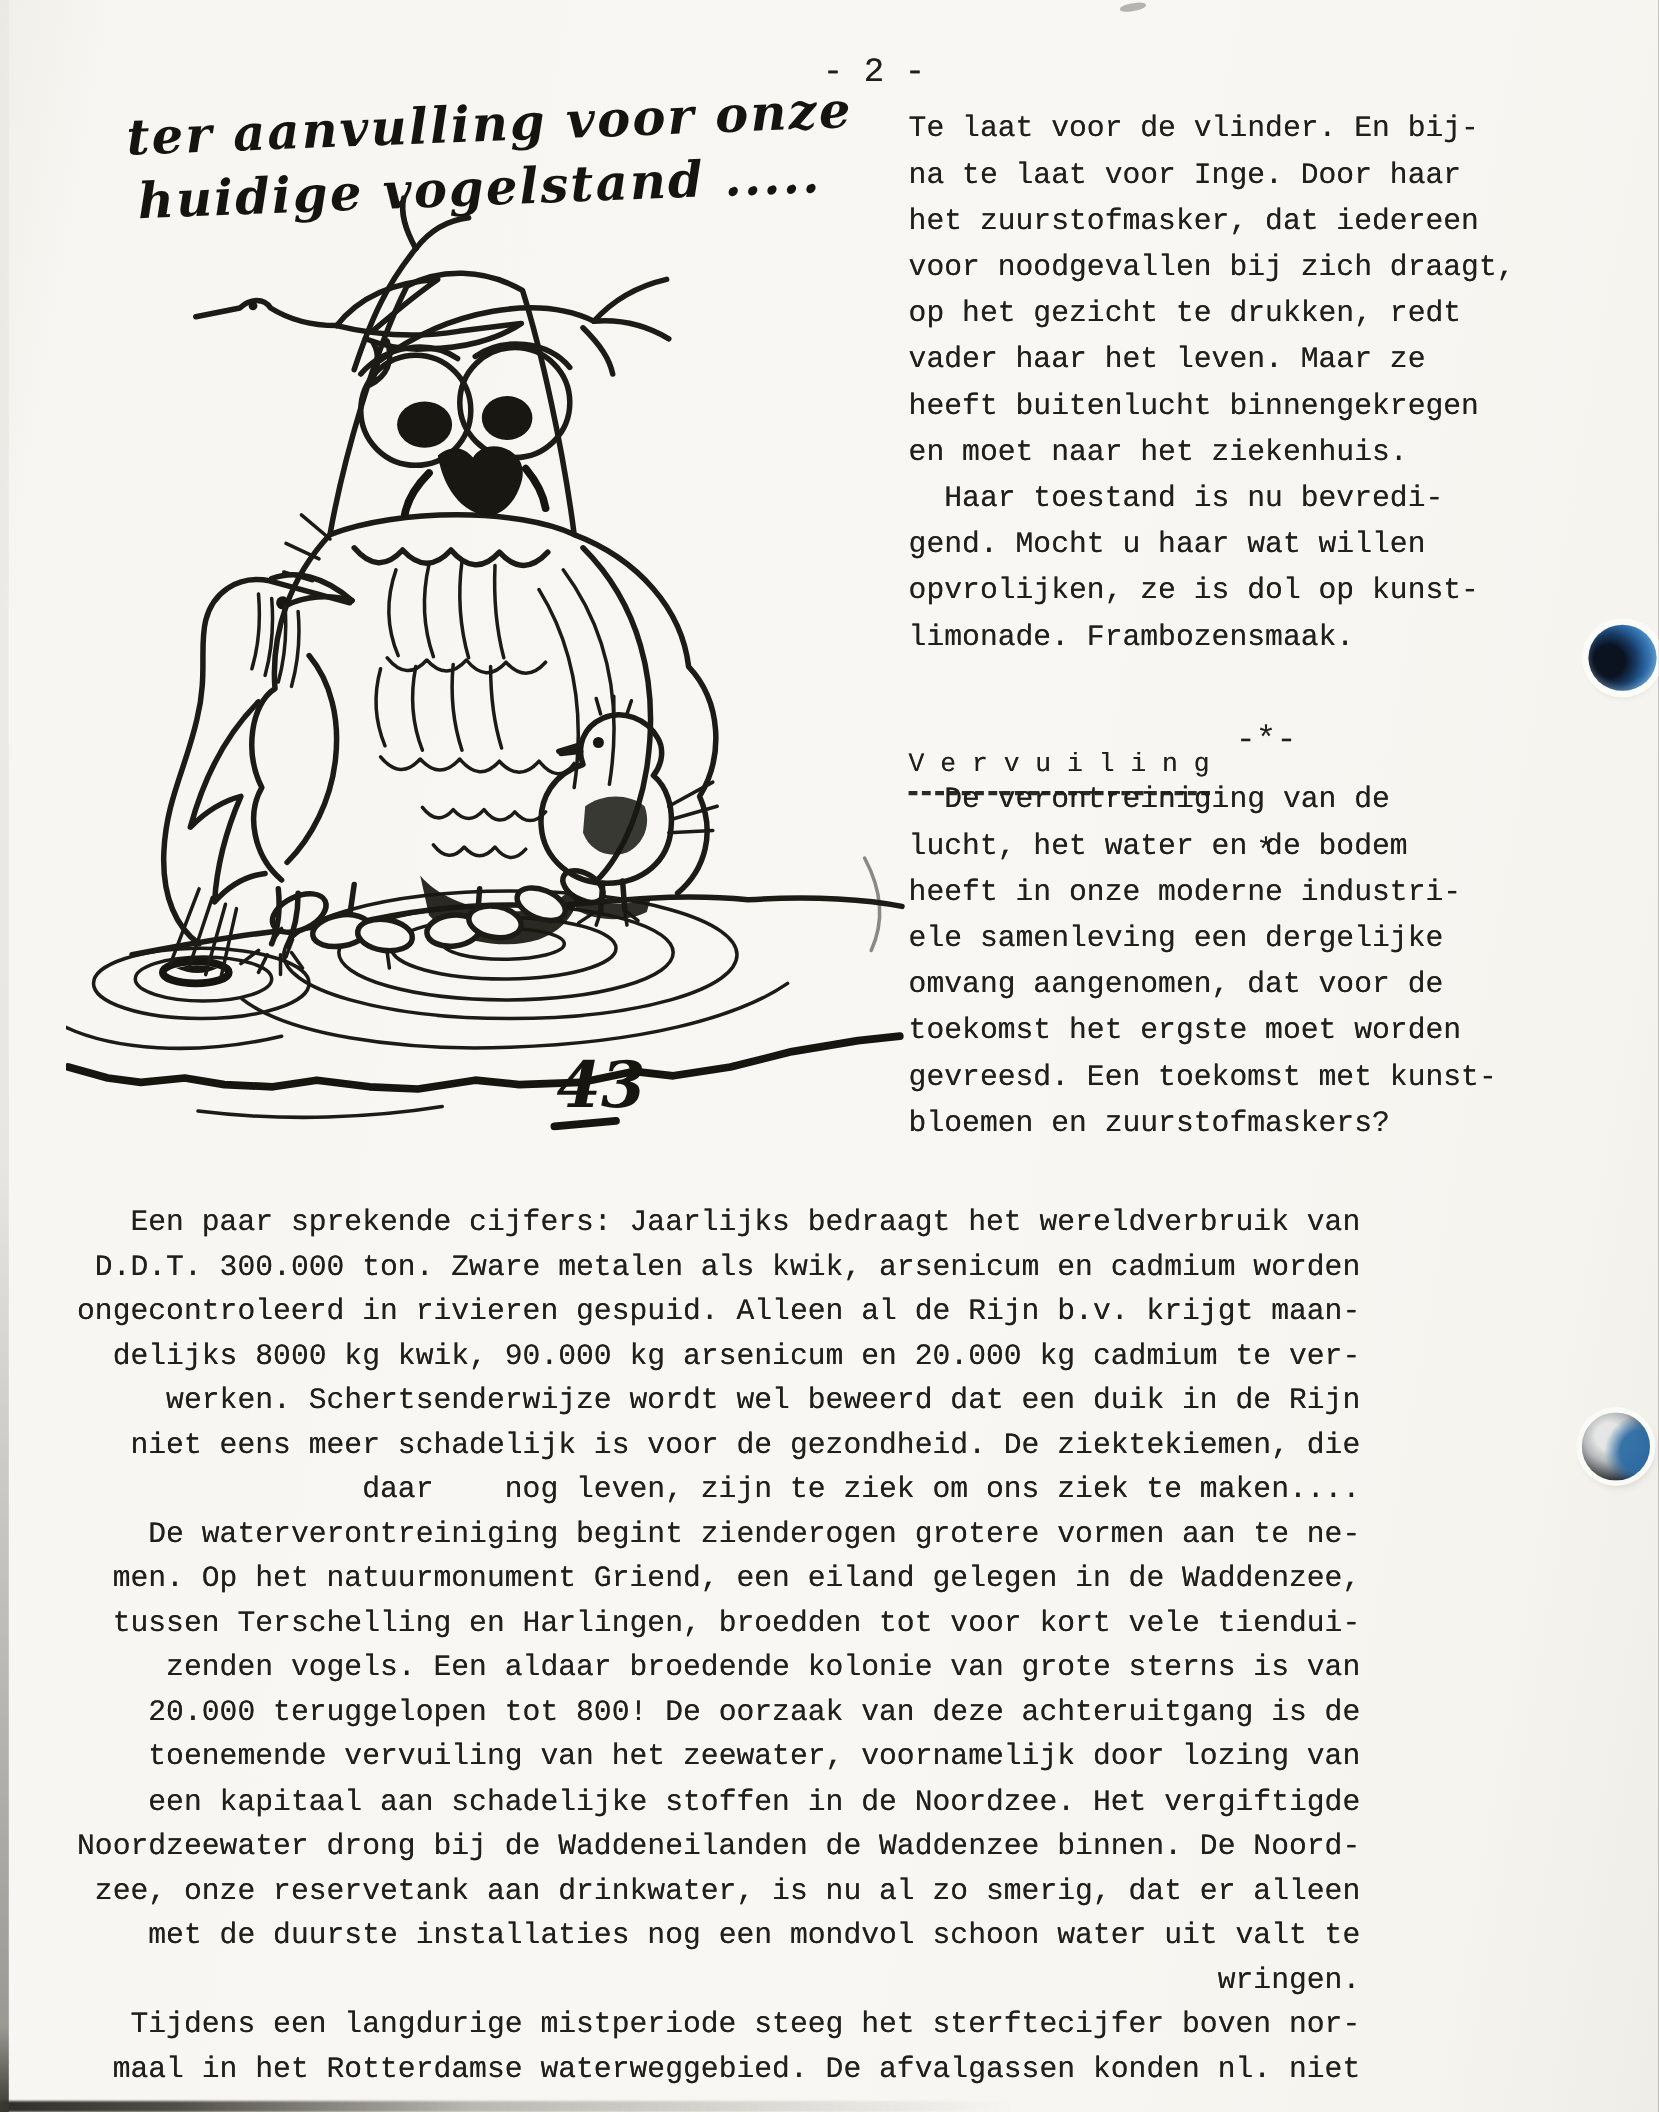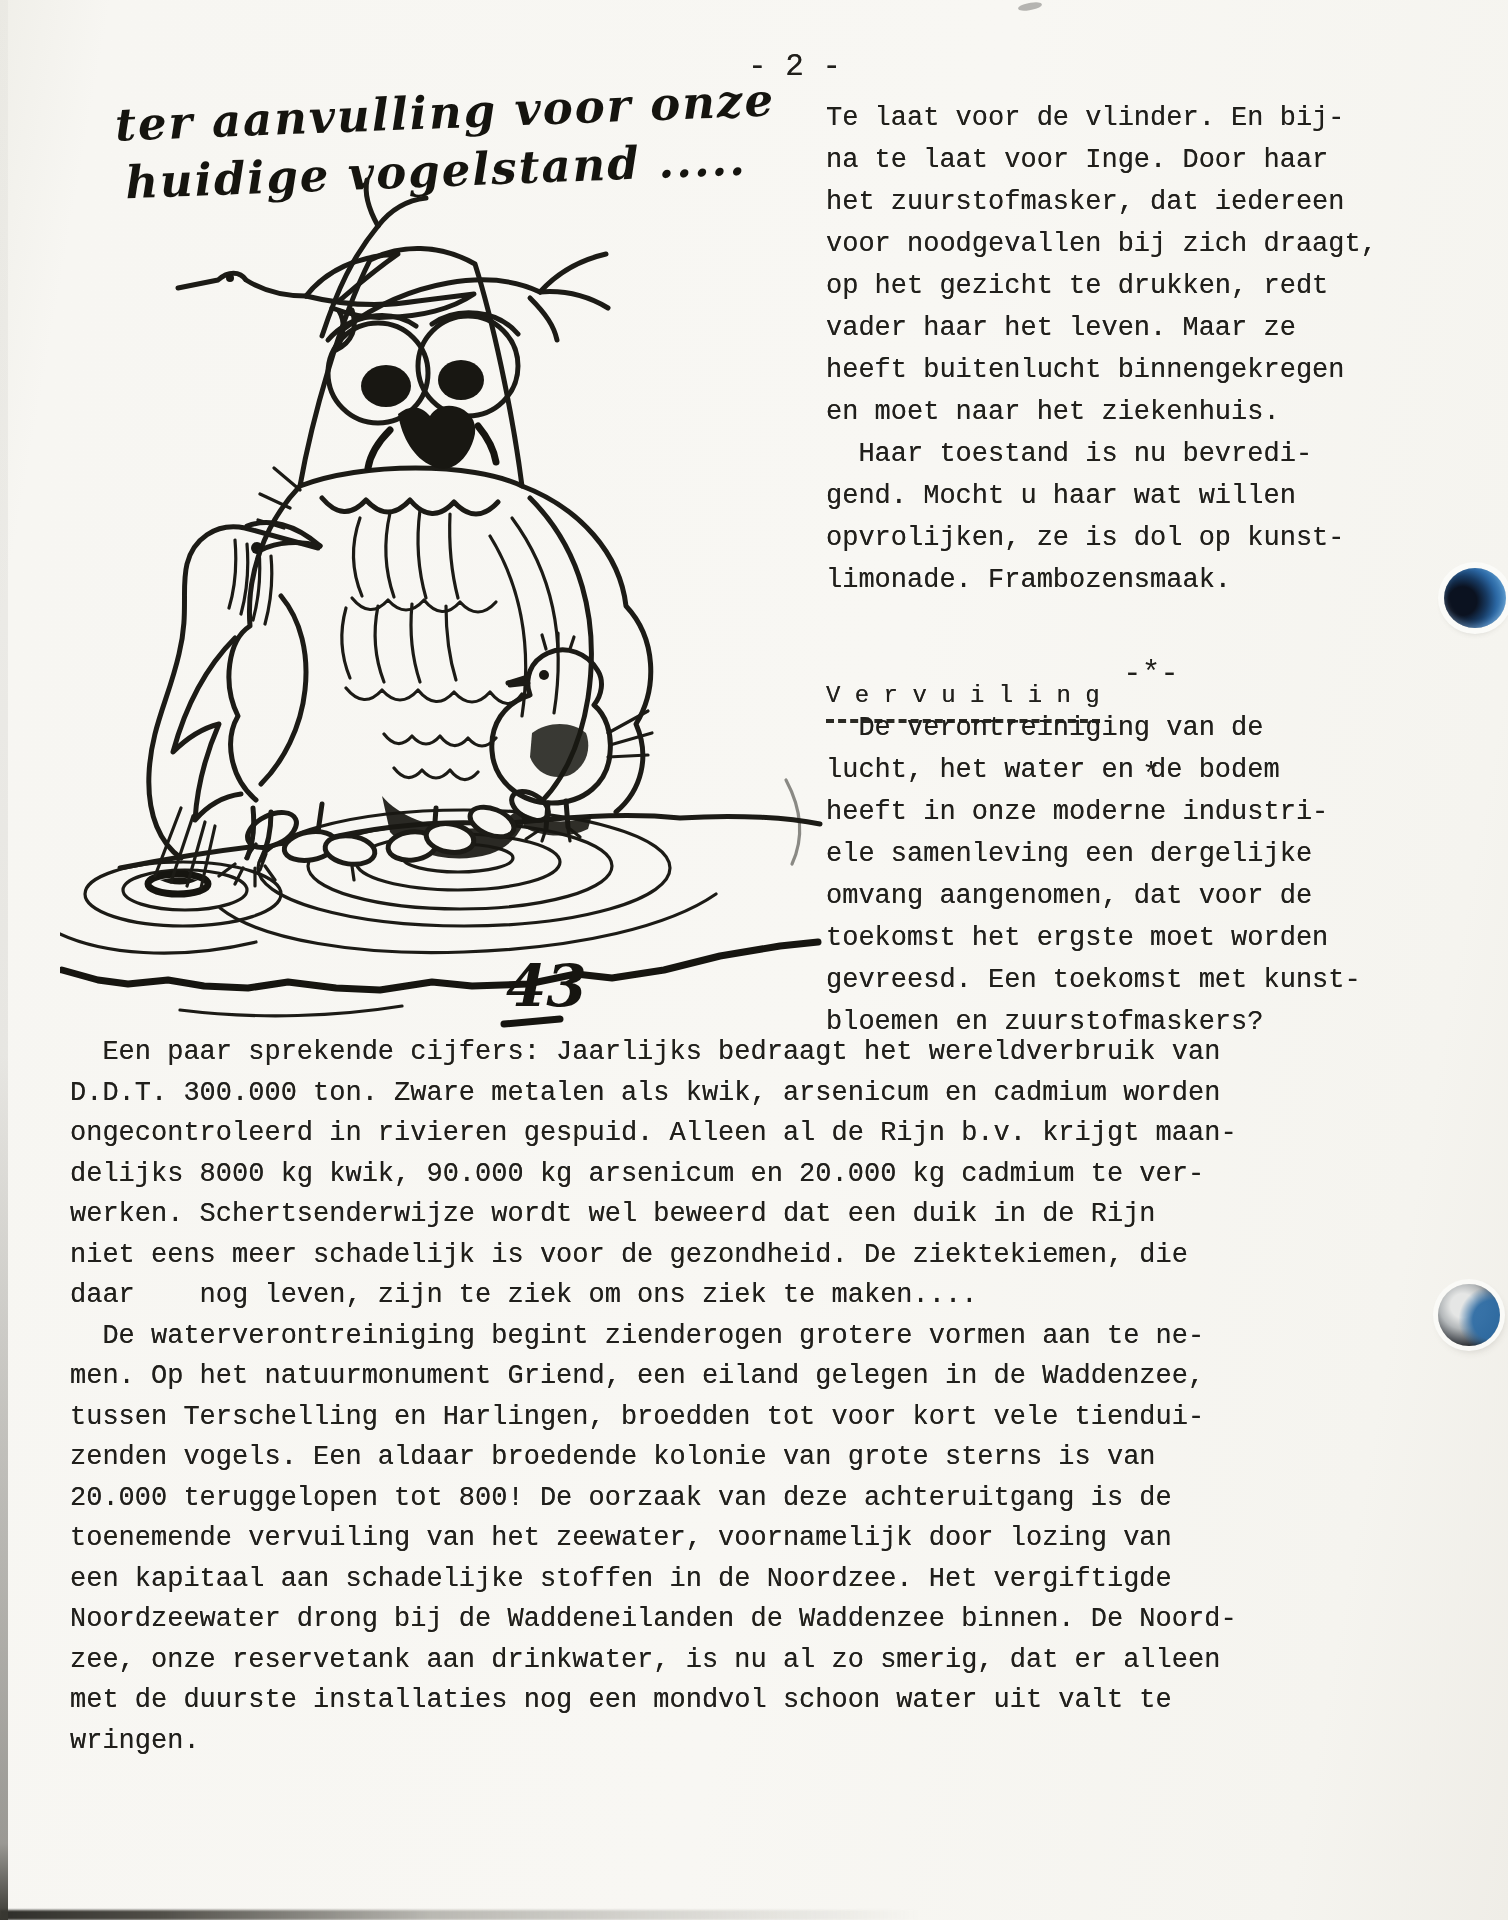--- a/index.html
+++ b/index.html
@@ -22,21 +22,21 @@
   .ink-bold{fill:none;stroke:#161510;stroke-width:7;stroke-linecap:round;stroke-linejoin:round;}
   .ink-fill{fill:#181712;stroke:none;}
   .paper-fill{fill:#f7f6f2;stroke:#1c1b16;stroke-width:5;}
   .right-col{position:absolute;left:826px;top:97px;width:650px;}
   .right-col .p1{position:absolute;top:0;left:0;}
   .divider{position:absolute;top:492px;left:0;width:100%;text-align:center;
     font-size:31px;line-height:34px;white-space:pre;}
   .heading{position:absolute;top:578px;left:0;font-size:24px;line-height:42px;
     padding-bottom:2px;border-bottom:4px dashed #2b2a24;text-shadow:0 0 .6px rgba(32,31,27,.75);}
   .right-col .p2{position:absolute;top:610px;left:0;}
-  .body-block{position:absolute;left:70px;top:1032px;}
+  .body-block{position:absolute;left:70px;top:1092px;text-align:right;}
   .body-block .mono{line-height:40.5px;}
   .hole{position:absolute;border-radius:50%;}
   .hole-top{
     left:1444px;top:568px;width:62px;height:60px;
     background:radial-gradient(circle at 30% 55%, #0b1220 0 26%, #173a62 45%, #2b67a3 62%, #4a8cc4 78%, #7fb0d8 92%);
     box-shadow:0 0 0 6px #fbfbf8, 0 4px 7px rgba(70,68,60,.30), inset 0 -3px 6px rgba(255,255,255,.22);
   }
   .hole-bottom{
     left:1438px;top:1284px;width:62px;height:62px;
     background:
@@ -227,20 +227,22 @@
 men. Op het natuurmonument Griend, een eiland gelegen in de Waddenzee,
 tussen Terschelling en Harlingen, broedden tot voor kort vele tiendui-
 zenden vogels. Een aldaar broedende kolonie van grote sterns is van
 20.000 teruggelopen tot 800! De oorzaak van deze achteruitgang is de
 toenemende vervuiling van het zeewater, voornamelijk door lozing van
 een kapitaal aan schadelijke stoffen in de Noordzee. Het vergiftigde
 Noordzeewater drong bij de Waddeneilanden de Waddenzee binnen. De Noord-
 zee, onze reservetank aan drinkwater, is nu al zo smerig, dat er alleen
 met de duurste installaties nog een mondvol schoon water uit valt te
 wringen.</div>
+    <div class="mono">  Tijdens een langdurige mistperiode steeg het sterftecijfer boven nor-
+maal in het Rotterdamse waterweggebied. De afvalgassen konden nl. niet</div>
   </div>
 
   <div class="hole hole-top"></div>
   <div class="hole hole-bottom"></div>
 
   <div class="smudge"></div>
   <div class="edge-bottom"></div>
   <div class="edge-left"></div>
 
 </div>

